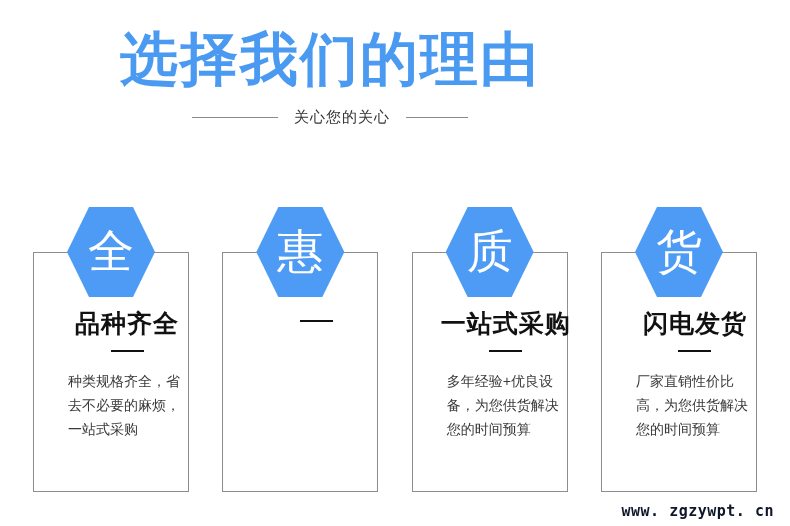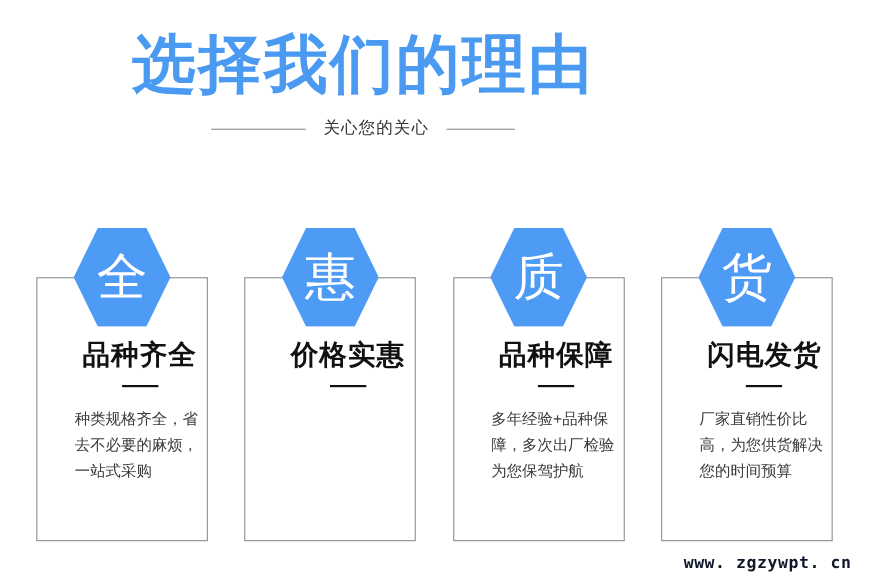--- a/index.html
+++ b/index.html
@@ -181,34 +181,33 @@
         <p class="card-desc">种类规格齐全，省去不必要的麻烦，一站式采购</p>
       </div>
     </div>
 
     <div class="card">
       <div class="card-box"></div>
       <div class="hex">
         <span class="hex-char">惠</span>
       </div>
       <div class="card-content">
-        <h2 class="card-title">价格实惠</h2>
         <div class="card-divider"></div>
       </div>
     </div>
 
     <div class="card">
       <div class="card-box"></div>
       <div class="hex">
         <span class="hex-char">质</span>
       </div>
       <div class="card-content">
-        <h2 class="card-title">品种保障</h2>
-        <div class="card-divider"></div>
-        <p class="card-desc">多年经验+品种保障，多次出厂检验为您保驾护航</p>
+        <h2 class="card-title">一站式采购</h2>
+        <div class="card-divider"></div>
+        <p class="card-desc">多年经验+优良设备，为您供货解决您的时间预算</p>
       </div>
     </div>
 
     <div class="card">
       <div class="card-box"></div>
       <div class="hex">
         <span class="hex-char">货</span>
       </div>
       <div class="card-content">
         <h2 class="card-title">闪电发货</h2>

